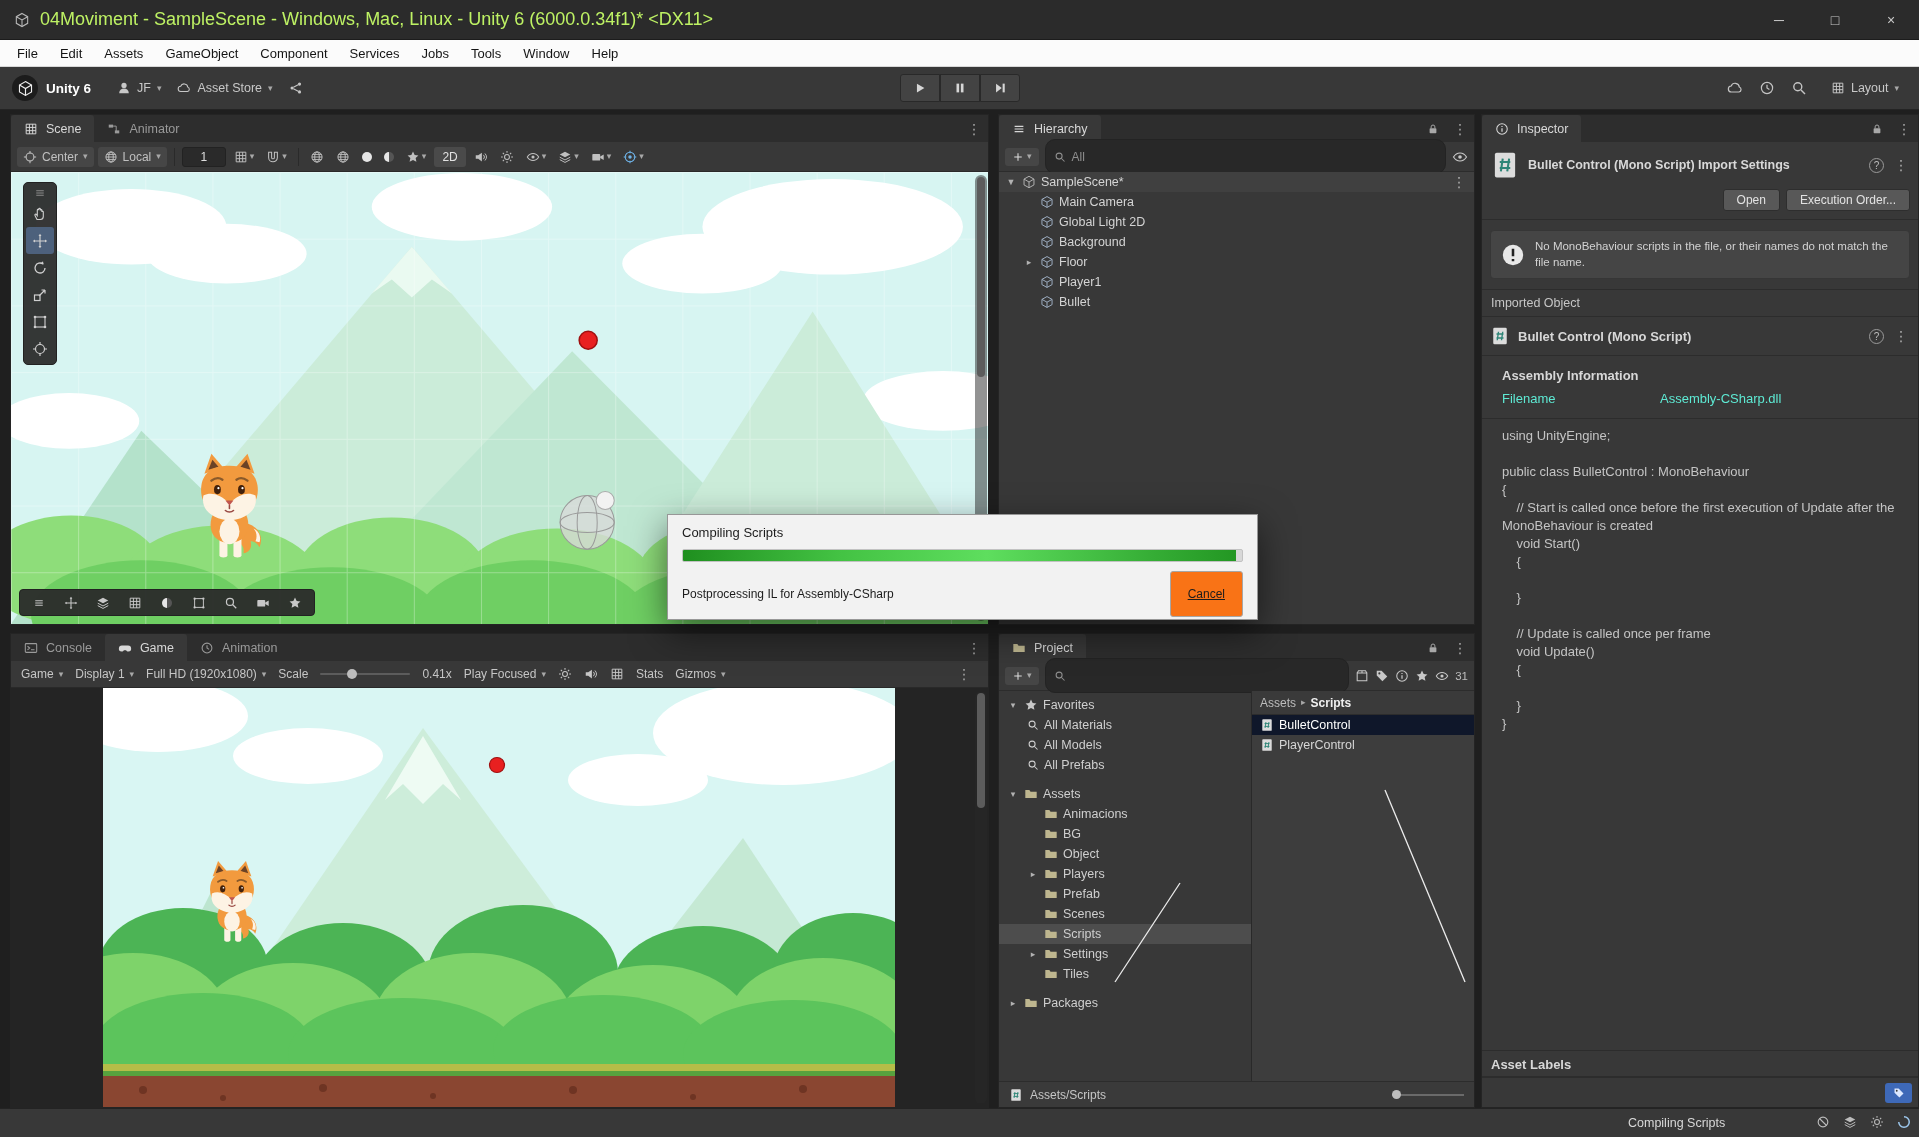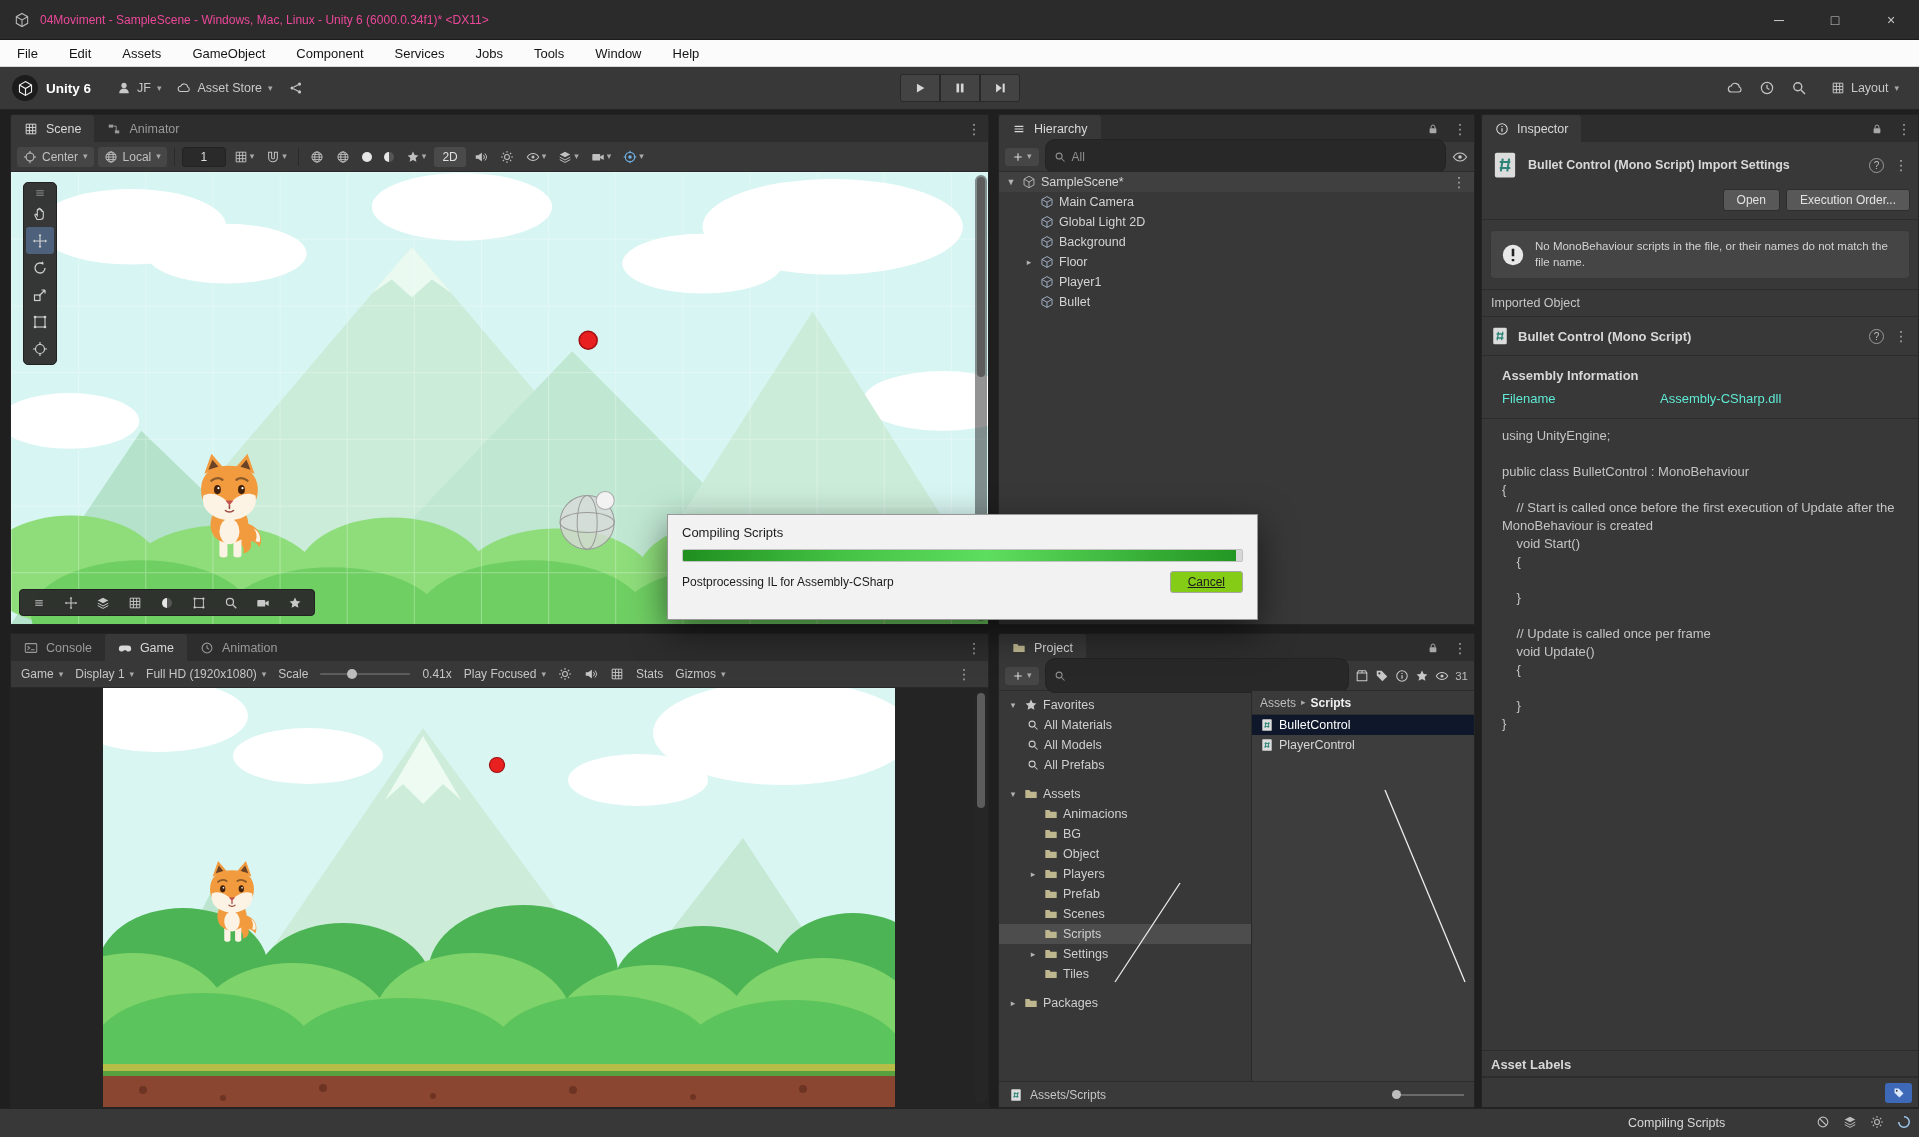--- a/index.html
+++ b/index.html
@@ -5,25 +5,25 @@
 *{margin:0;padding:0;box-sizing:border-box;}
 html,body{width:1919px;height:1137px;}
 body{position:relative;background:#1f1f1f;font-family:"Liberation Sans",sans-serif;overflow:hidden;color:#c8c8c8;font-size:12.5px;}
 .ic{display:inline-flex;flex:none;width:16px;height:16px;align-items:center;justify-content:center;color:inherit;}
 .ic svg{width:100%;height:100%;display:block;}
 .s12{width:12px;height:12px;}.s14{width:14px;height:14px;}.s20{width:20px;height:20px;}.s24{width:24px;height:24px;}.s30{width:30px;height:30px;}
 .caret{font-size:9px;color:#a8a8a8;line-height:1;}
 
 #titlebar{position:absolute;top:0;left:0;right:0;height:40px;background:#2b2b2b;display:flex;align-items:center;border-bottom:1px solid #1c1c1c;}
 #titlebar .t-logo{margin:0 10px 0 14px;color:#b8b8b8;}
-#titlebar .t-text{color:#ec4899;font-size:12px;}
+#titlebar .t-text{color:#bef264;font-size:18px;}
 .win-btns{margin-left:auto;display:flex;height:100%;}
 .win-btn{width:56px;height:100%;display:flex;align-items:center;justify-content:center;color:#c8c8c8;font-size:14px;}
 
-#menubar{position:absolute;top:40px;left:0;right:0;height:27px;background:#fbfbfb;display:flex;align-items:center;padding-left:6px;border-bottom:1px solid #d8d8d8;gap:9px;}
+#menubar{position:absolute;top:40px;left:0;right:0;height:27px;background:#fbfbfb;display:flex;align-items:center;padding-left:6px;border-bottom:1px solid #d8d8d8;}
 .menu-item{padding:0 11px;font-size:13px;color:#141414;line-height:27px;}
 
 #apptoolbar{position:absolute;top:67px;left:0;right:0;height:43px;background:#383838;border-bottom:1px solid #242424;display:flex;align-items:center;padding:0 12px;}
 .brand{color:#fff;font-weight:bold;font-size:13.5px;display:flex;gap:8px;align-items:center;margin-right:18px;}
 .brand-badge{width:26px;height:26px;border-radius:50%;background:#1c1c1c;display:flex;align-items:center;justify-content:center;color:#efefef;}
 .tb-btn{display:flex;align-items:center;gap:6px;color:#c8c8c8;padding:4px 8px;border-radius:3px;font-size:12.5px;}
 .play-group{position:absolute;left:50%;transform:translateX(-50%);display:flex;}
 .play-btn{width:40px;height:28px;background:#434343;border:1px solid #292929;display:flex;align-items:center;justify-content:center;color:#d6d6d6;}
 .play-btn:first-child{border-radius:3px 0 0 3px;}
 .play-btn:last-child{border-radius:0 3px 3px 0;}
@@ -115,21 +115,21 @@
 #statusbar{position:absolute;left:0;right:0;top:1108px;height:29px;background:#383838;border-top:1px solid #232323;}
 .status-msg{position:absolute;left:1628px;top:7px;font-size:12.5px;color:#d8d8d8;}
 .status-icons{position:absolute;right:8px;top:6px;display:flex;gap:13px;align-items:center;color:#bcbcbc;}
 
 #dialog{position:absolute;left:667px;top:514px;width:591px;height:106px;background:#f2f2f2;border:1px solid #979797;box-shadow:0 12px 36px rgba(0,0,0,.55);z-index:20;}
 .dlg-title{padding:10px 14px 0;font-size:13px;color:#1c1c1c;}
 .dlg-bar{margin:9px 14px 0;height:13px;border-radius:2px;background:#d8d8d8;overflow:hidden;border:1px solid #c2c2c2;}
 .dlg-fill{height:100%;width:99%;background:linear-gradient(90deg,#1f8f1f,#43c243 28%,#5ede5e 55%,#35ad35 85%,#239723);}
 .dlg-bottom{display:flex;align-items:center;justify-content:space-between;padding:9px 14px 0;}
 .dlg-msg{font-size:12px;color:#1c1c1c;}
-.dlg-cancel{background:#84cc16;border:1px solid #a6a6a6;border-radius:3px;font-size:12px;color:#1c1c1c;padding:3px 17px;text-decoration:underline;}
+.dlg-cancel{background:#f97316;border:1px solid #a6a6a6;border-radius:3px;font-size:12px;color:#1c1c1c;padding:15px 17px;text-decoration:underline;}
 </style>
 </head>
 <body>
 
 <svg width="0" height="0" style="position:absolute" aria-hidden="true">
 <defs>
 <symbol id="i-cube" viewBox="0 0 16 16">
         <path d="M8 1.8 13.8 5v6L8 14.2 2.2 11V5Z" fill="none" stroke="currentColor" stroke-width="1.1"></path>
         <path d="M2.2 5 8 8.2 13.8 5M8 8.2v6" fill="none" stroke="currentColor" stroke-width="1.1"></path>
       </symbol>

